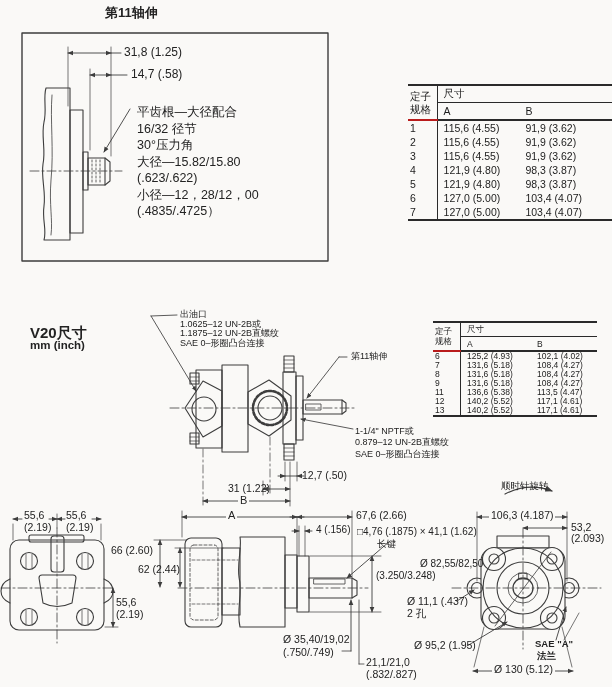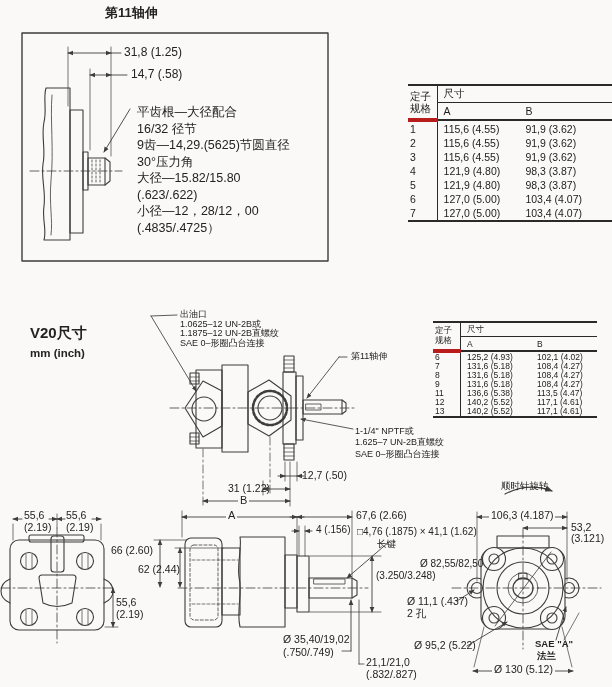--- a/index.html
+++ b/index.html
@@ -12,21 +12,21 @@
   .fs13{font-size:13px}.fs12{font-size:12px}.fs11{font-size:11px}.fs10{font-size:10px}
   .fs105{font-size:10.5px}.fs95{font-size:9.5px}.fs9{font-size:9px}.fs15{font-size:15px}
   .noteblock{position:absolute;}
   .noteblock div{white-space:nowrap;}
   table.dim{position:absolute;border-collapse:collapse;color:#1c1c1c;
             border-top:2px solid #2a2a2a;border-bottom:2.5px solid #2a2a2a;}
   table.dim th,table.dim td{font-weight:normal;text-align:left;padding:0 0 0 6px;vertical-align:middle;}
   table.dim th.spec,table.dim td.spec{padding-left:2px;border-right:1.5px solid #2a2a2a;}
   table.dim tr.h1 th.size{border-bottom:1px solid #2a2a2a;}
   table.dim tr.h2 th{border-bottom:2px solid #2a2a2a;}
-  table.dim th.spec{border-bottom:4px solid #b91c1c;line-height:1.15;margin-left:27px;}
+  table.dim th.spec{border-bottom:2px solid #b91c1c;line-height:1.15;margin-left:27px;}
   #t1{left:408px;top:84px;font-size:10.5px;}
   #t1 td{height:14px;}
   #t1 tr.h1 th{height:16px;}
   #t1 tr.h2 th{height:16px;}
   #t1 .spec{width:27px;}
   #t1 .ca{width:77px;}
   #t1 .cb{width:88px;}
   #t2{left:433px;top:321px;font-size:8.5px;}
   #t2 td{height:9px;line-height:9px;}
   #t2 tr.h1 th{height:13px;}
@@ -242,21 +242,20 @@
     </g>
   </svg>
 
   <div class="lbl fs13 b" style="left:105px;top:6px;">第11轴伸</div>
   <div class="lbl fs12" style="left:124px;top:46px;">31,8 (1.25)</div>
   <div class="lbl fs12" style="left:131px;top:68px;">14,7 (.58)</div>
 
   <div class="noteblock" style="left:137px;top:104px;font-size:12.5px;line-height:16.5px;">
     <div>平齿根—大径配合</div>
     <div>16/32 径节</div>
-    <div>9齿—14,29.(5625)节圆直径</div>
     <div>30°压力角</div>
     <div>大径—15.82/15.80</div>
     <div>(.623/.622)</div>
     <div>小径—12，28/12，00</div>
     <div>(.4835/.4725）</div>
   </div>
 
   <table id="t1" class="dim">
     <tbody>
         <tr class="h1">
@@ -347,34 +346,34 @@
         </tr>
     <tr>
           <td class="spec">13</td>
           <td>140,2 (5.52)</td>
           <td>117,1 (4.61)</td>
         </tr>
   </tbody>
     </table>
 
   <div class="lbl fs15 b" style="left:30px;top:325px;">V20尺寸</div>
-  <div class="lbl b" style="left:30px;top:347px;font-size:11.5px;">mm (inch)</div>
+  <div class="lbl b" style="left:30px;top:339px;font-size:11.5px;">mm (inch)</div>
 
   <div class="noteblock" style="left:180px;top:310px;font-size:9px;line-height:9.7px;">
     <div>出油口</div>
     <div>1.0625–12 UN-2B或</div>
     <div>1.1875–12 UN-2B直螺纹</div>
     <div>SAE 0–形圈凸台连接</div>
   </div>
 
   <div class="lbl fs9" style="left:351px;top:351px;">第11轴伸</div>
 
   <div class="noteblock" style="left:355px;top:426px;font-size:9px;line-height:11.3px;">
     <div>1-1/4" NPTF或</div>
-    <div>1.625–7 UN-2B直螺纹</div>
+    <div>0.879–12 UN-2B直螺纹</div>
     <div>SAE 0–形圈凸台连接</div>
   </div>
 
   <div class="lbl fs105" style="left:302px;top:470px;">12,7 (.50)</div>
   <div class="lbl fs105" style="left:228px;top:483px;">31 (1.22)</div>
   <div class="lbl fs11 bg" style="left:238px;top:494px;">B</div>
   <div class="lbl fs11 bg" style="left:226px;top:509px;">A</div>
   <div class="lbl fs105" style="left:356px;top:510px;">67,6 (2.66)</div>
   <div class="lbl fs10" style="left:316px;top:524px;">4 (.156)</div>
   <div class="lbl fs10" style="left:357px;top:526px;">□4,76 (.1875) × 41,1 (1.62)</div>
@@ -391,21 +390,21 @@
   <div class="lbl fs105" style="left:66px;top:510px;">55,6</div>
   <div class="lbl fs105" style="left:66px;top:522px;">(2.19)</div>
   <div class="lbl fs105" style="left:111px;top:545px;">66 (2.60)</div>
   <div class="lbl fs105" style="left:138px;top:564px;">62 (2.44)</div>
   <div class="lbl fs105" style="left:116px;top:597px;">55,6</div>
   <div class="lbl fs105" style="left:116px;top:609px;">(2.19)</div>
 
   <div class="lbl fs95" style="left:501px;top:471px;margin-top:10px;">顺时针旋转</div>
   <div class="lbl fs105 bg" style="left:489px;top:510px;">106,3 (4.187)</div>
   <div class="lbl fs105" style="left:571px;top:522px;">53,2</div>
-  <div class="lbl fs105" style="left:571px;top:533px;">(3.121)</div>
+  <div class="lbl fs105" style="left:571px;top:533px;">(2.093)</div>
   <div class="lbl fs105" style="left:407px;top:596px;">Ø 11,1 (.437)</div>
   <div class="lbl fs105" style="left:407px;top:608px;">2 孔</div>
-  <div class="lbl fs105" style="left:414px;top:640px;">Ø 95,2 (5.22)</div>
+  <div class="lbl fs105" style="left:414px;top:640px;">Ø 95,2 (1.95)</div>
   <div class="lbl fs95 b" style="left:535px;top:639px;">SAE "A"</div>
   <div class="lbl fs95 b" style="left:537px;top:651px;text-align:right;">法兰</div>
   <div class="lbl fs105 bg" style="left:492px;top:664px;">Ø 130 (5.12)</div>
 
 </div>
 
 </body></html>

